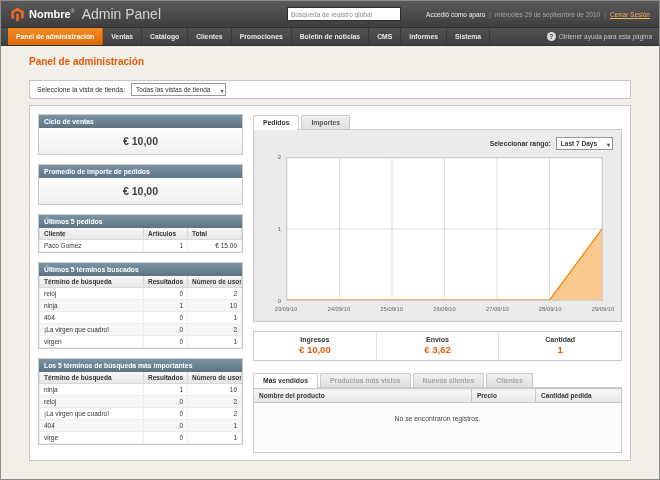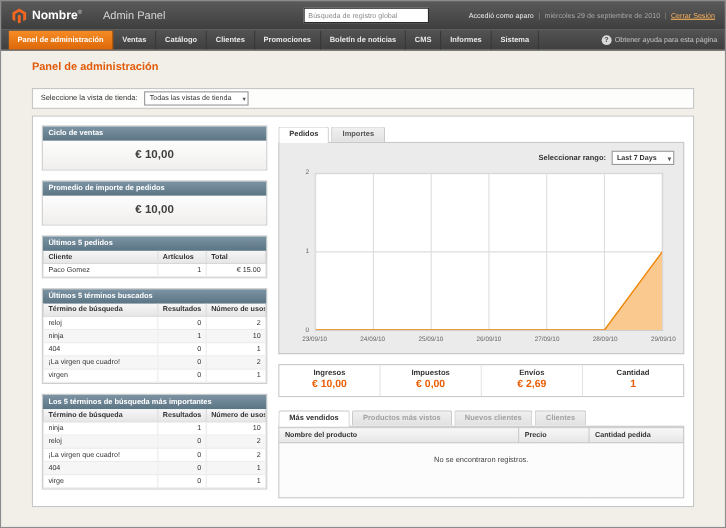--- a/index.html
+++ b/index.html
@@ -9,21 +9,21 @@
 
   .screen { width:660px; height:480px; background:#f1efe8; border:1px solid #8c8c8c; overflow:hidden; }
 
   
   .topbar { height:27px; background:linear-gradient(#5a5a5a,#3e3e3e); border-bottom:1px solid #2d2d2d;
             display:flex; align-items:center; padding:0 9px; }
   .brand { display:flex; align-items:center; gap:4px; text-decoration:none; }
   .logo-mark svg { width:15px; height:15px; display:block; }
   .brand-name { color:#fff; font-weight:bold; font-size:11px; }
   .brand-reg { color:#bbb; font-size:5.5px; vertical-align:super; }
-  .brand-product { color:#d6d6d6; font-size:10px; margin-left:15px; }
+  .brand-product { color:#d6d6d6; font-size:14px; margin-left:3px; }
   .global-search { margin-left:126px; width:114px; height:14px; border:1px solid #2b2b2b; background:#fff;
                    font-size:6.5px; padding:0 3px; color:#444; font-family:"Liberation Sans",sans-serif; }
   .global-search::placeholder { color:#8a8a8a; }
   .session { margin-left:auto; display:flex; align-items:center; gap:4px; font-size:6.5px; color:#f0f0f0; white-space:nowrap; }
   .session .sep { color:#8a8a8a; }
   .session .date { color:#a8a8a8; }
   .logout { color:#fbb35c; text-decoration:underline; }
 
   
   .mainnav { height:18px; background:linear-gradient(#525252,#3f3f3f); border-bottom:1px solid #2f2f2f;
@@ -324,26 +324,22 @@
               </div>
           </div>
         </div>
 
         <div class="totals" data-interactable="false">
           <div class="total" data-interactable="false">
             <div class="tlabel" data-interactable="false">Ingresos</div>
             <div class="tvalue" data-interactable="false">€ 10,00</div>
           </div>
           <div class="total" data-interactable="false">
-            <div class="tlabel" data-interactable="false">Impuestos</div>
-            <div class="tvalue" data-interactable="false">€ 0,00</div>
-          </div>
-          <div class="total" data-interactable="false">
             <div class="tlabel" data-interactable="false">Envíos</div>
-            <div class="tvalue" data-interactable="false">€ 2,69</div>
+            <div class="tvalue" data-interactable="false">€ 3,62</div>
           </div>
           <div class="total" data-interactable="false">
             <div class="tlabel" data-interactable="false">Cantidad</div>
             <div class="tvalue" data-interactable="false">1</div>
           </div>
         </div>
 
         <div class="tabbar bottom" data-interactable="false">
           <span class="tab active" data-interactable="true">Más vendidos</span>
           <span class="tab dim" data-interactable="true">Productos más vistos</span>

